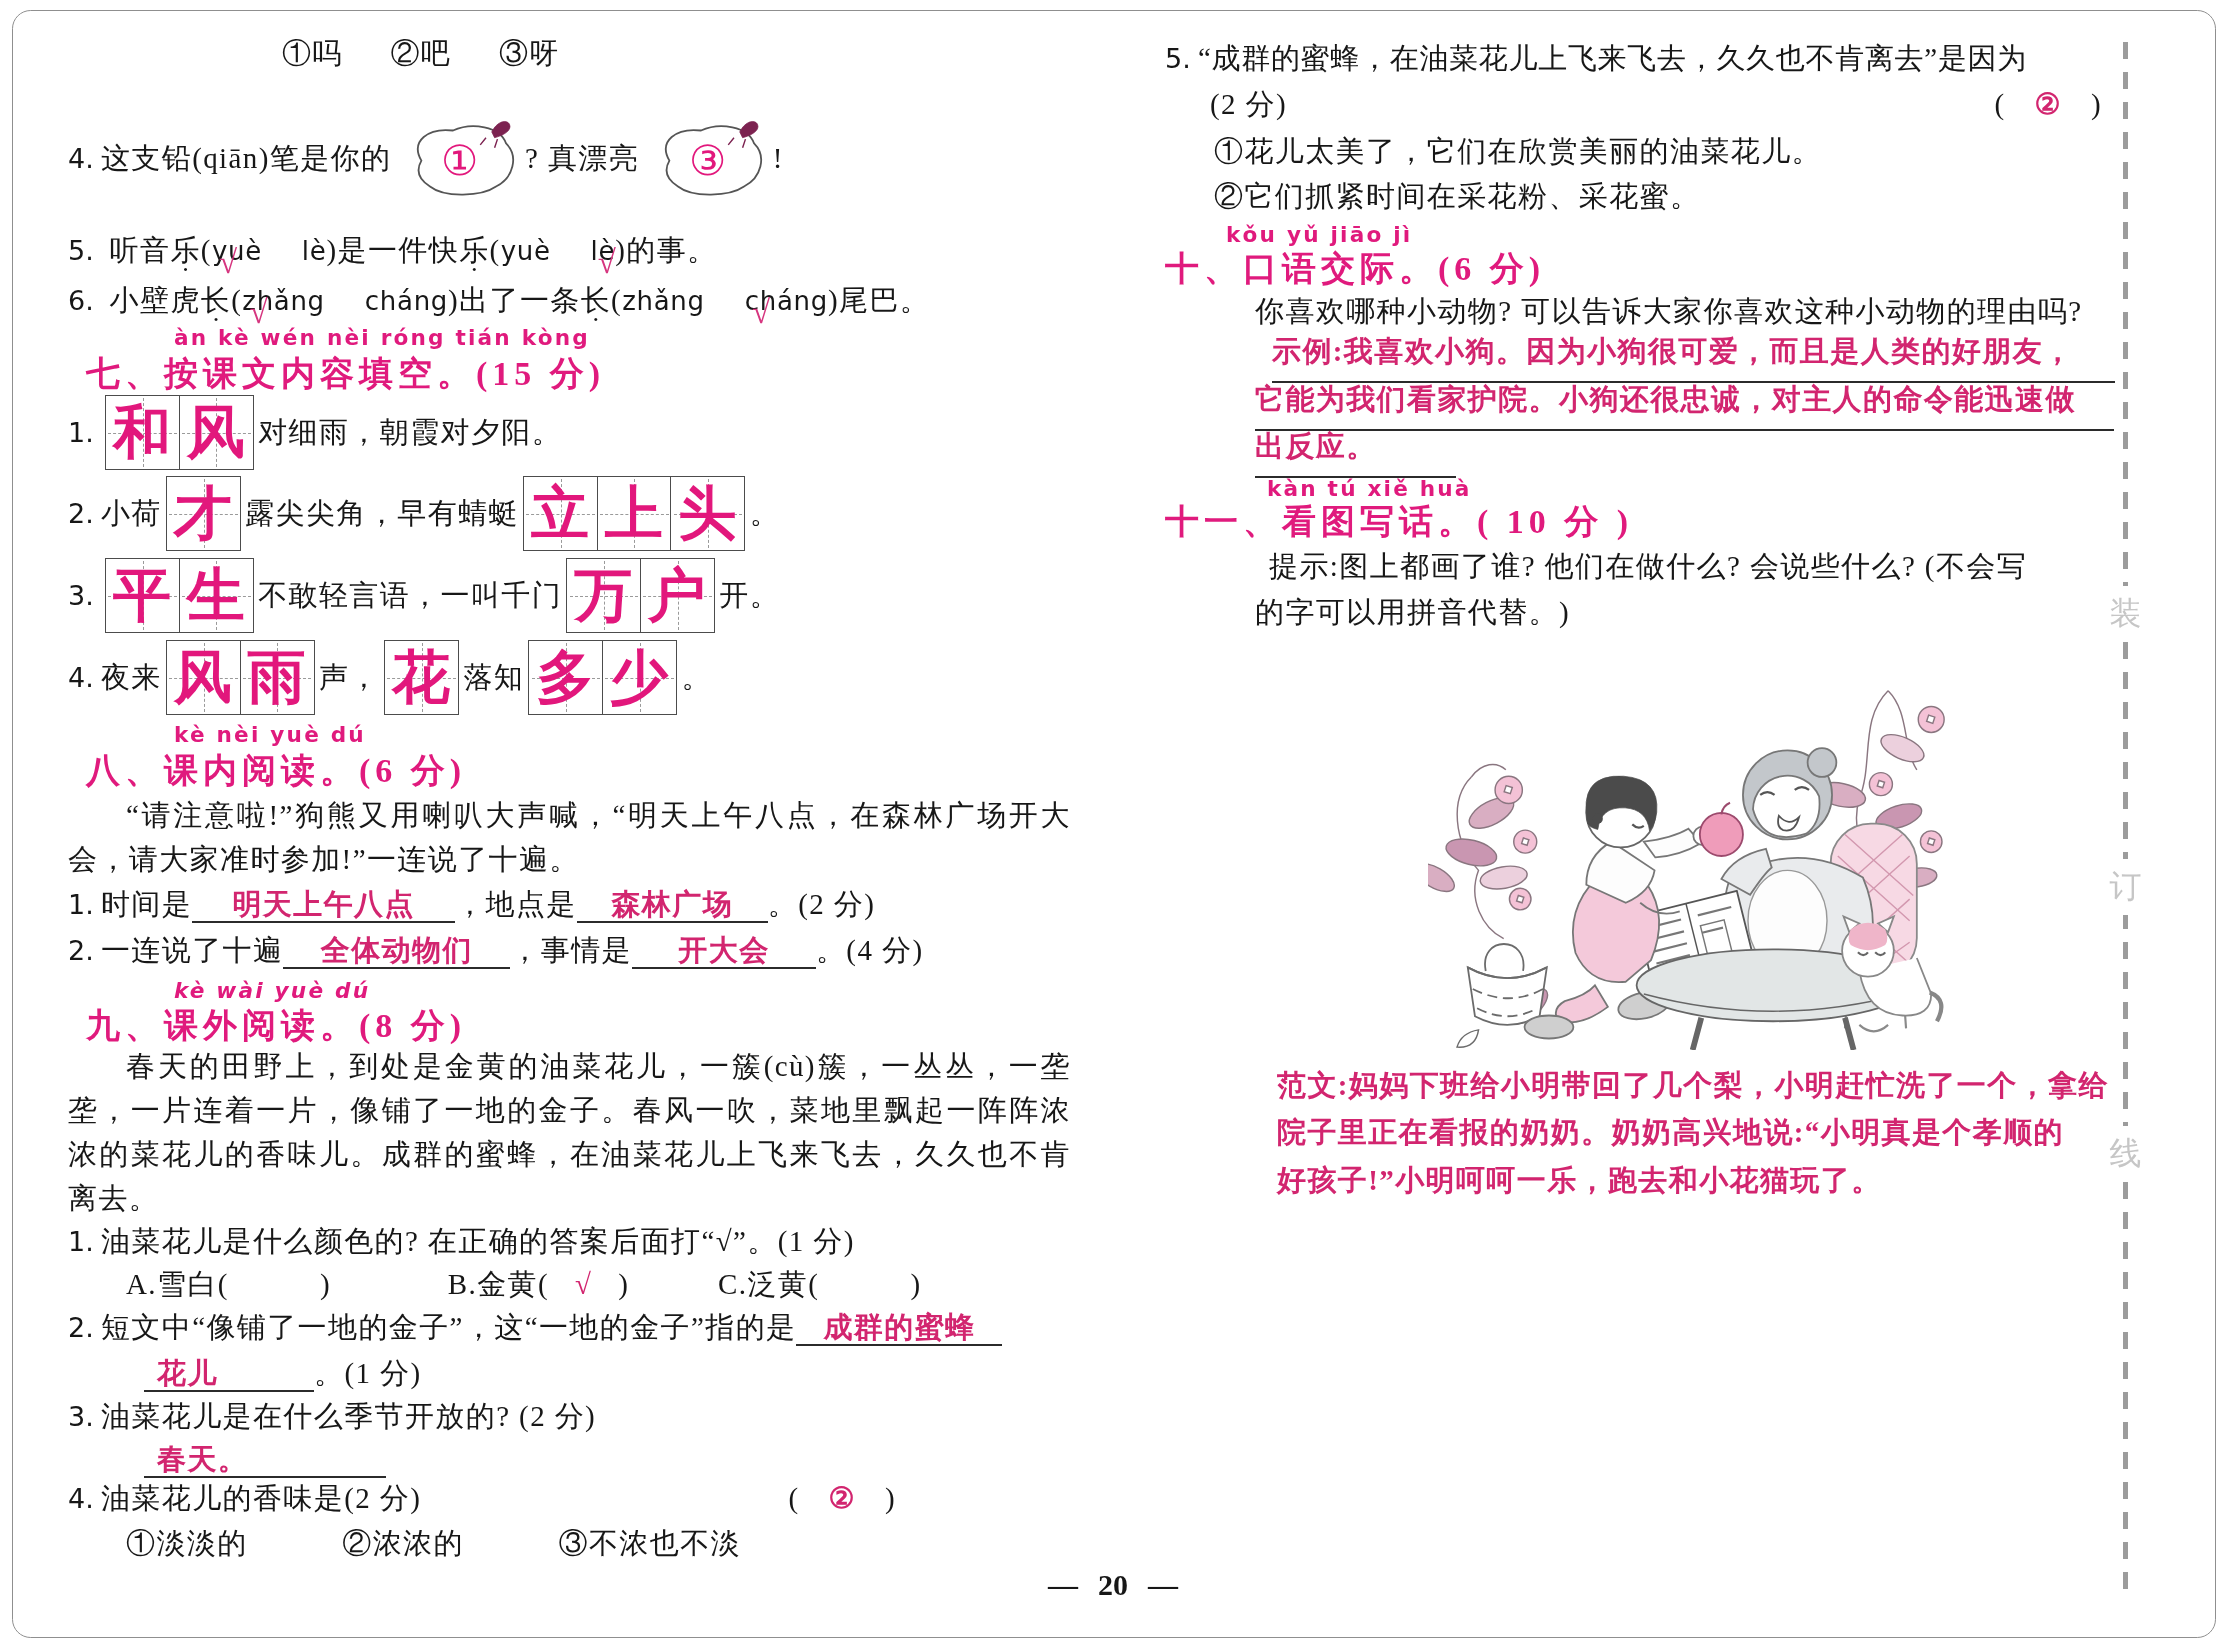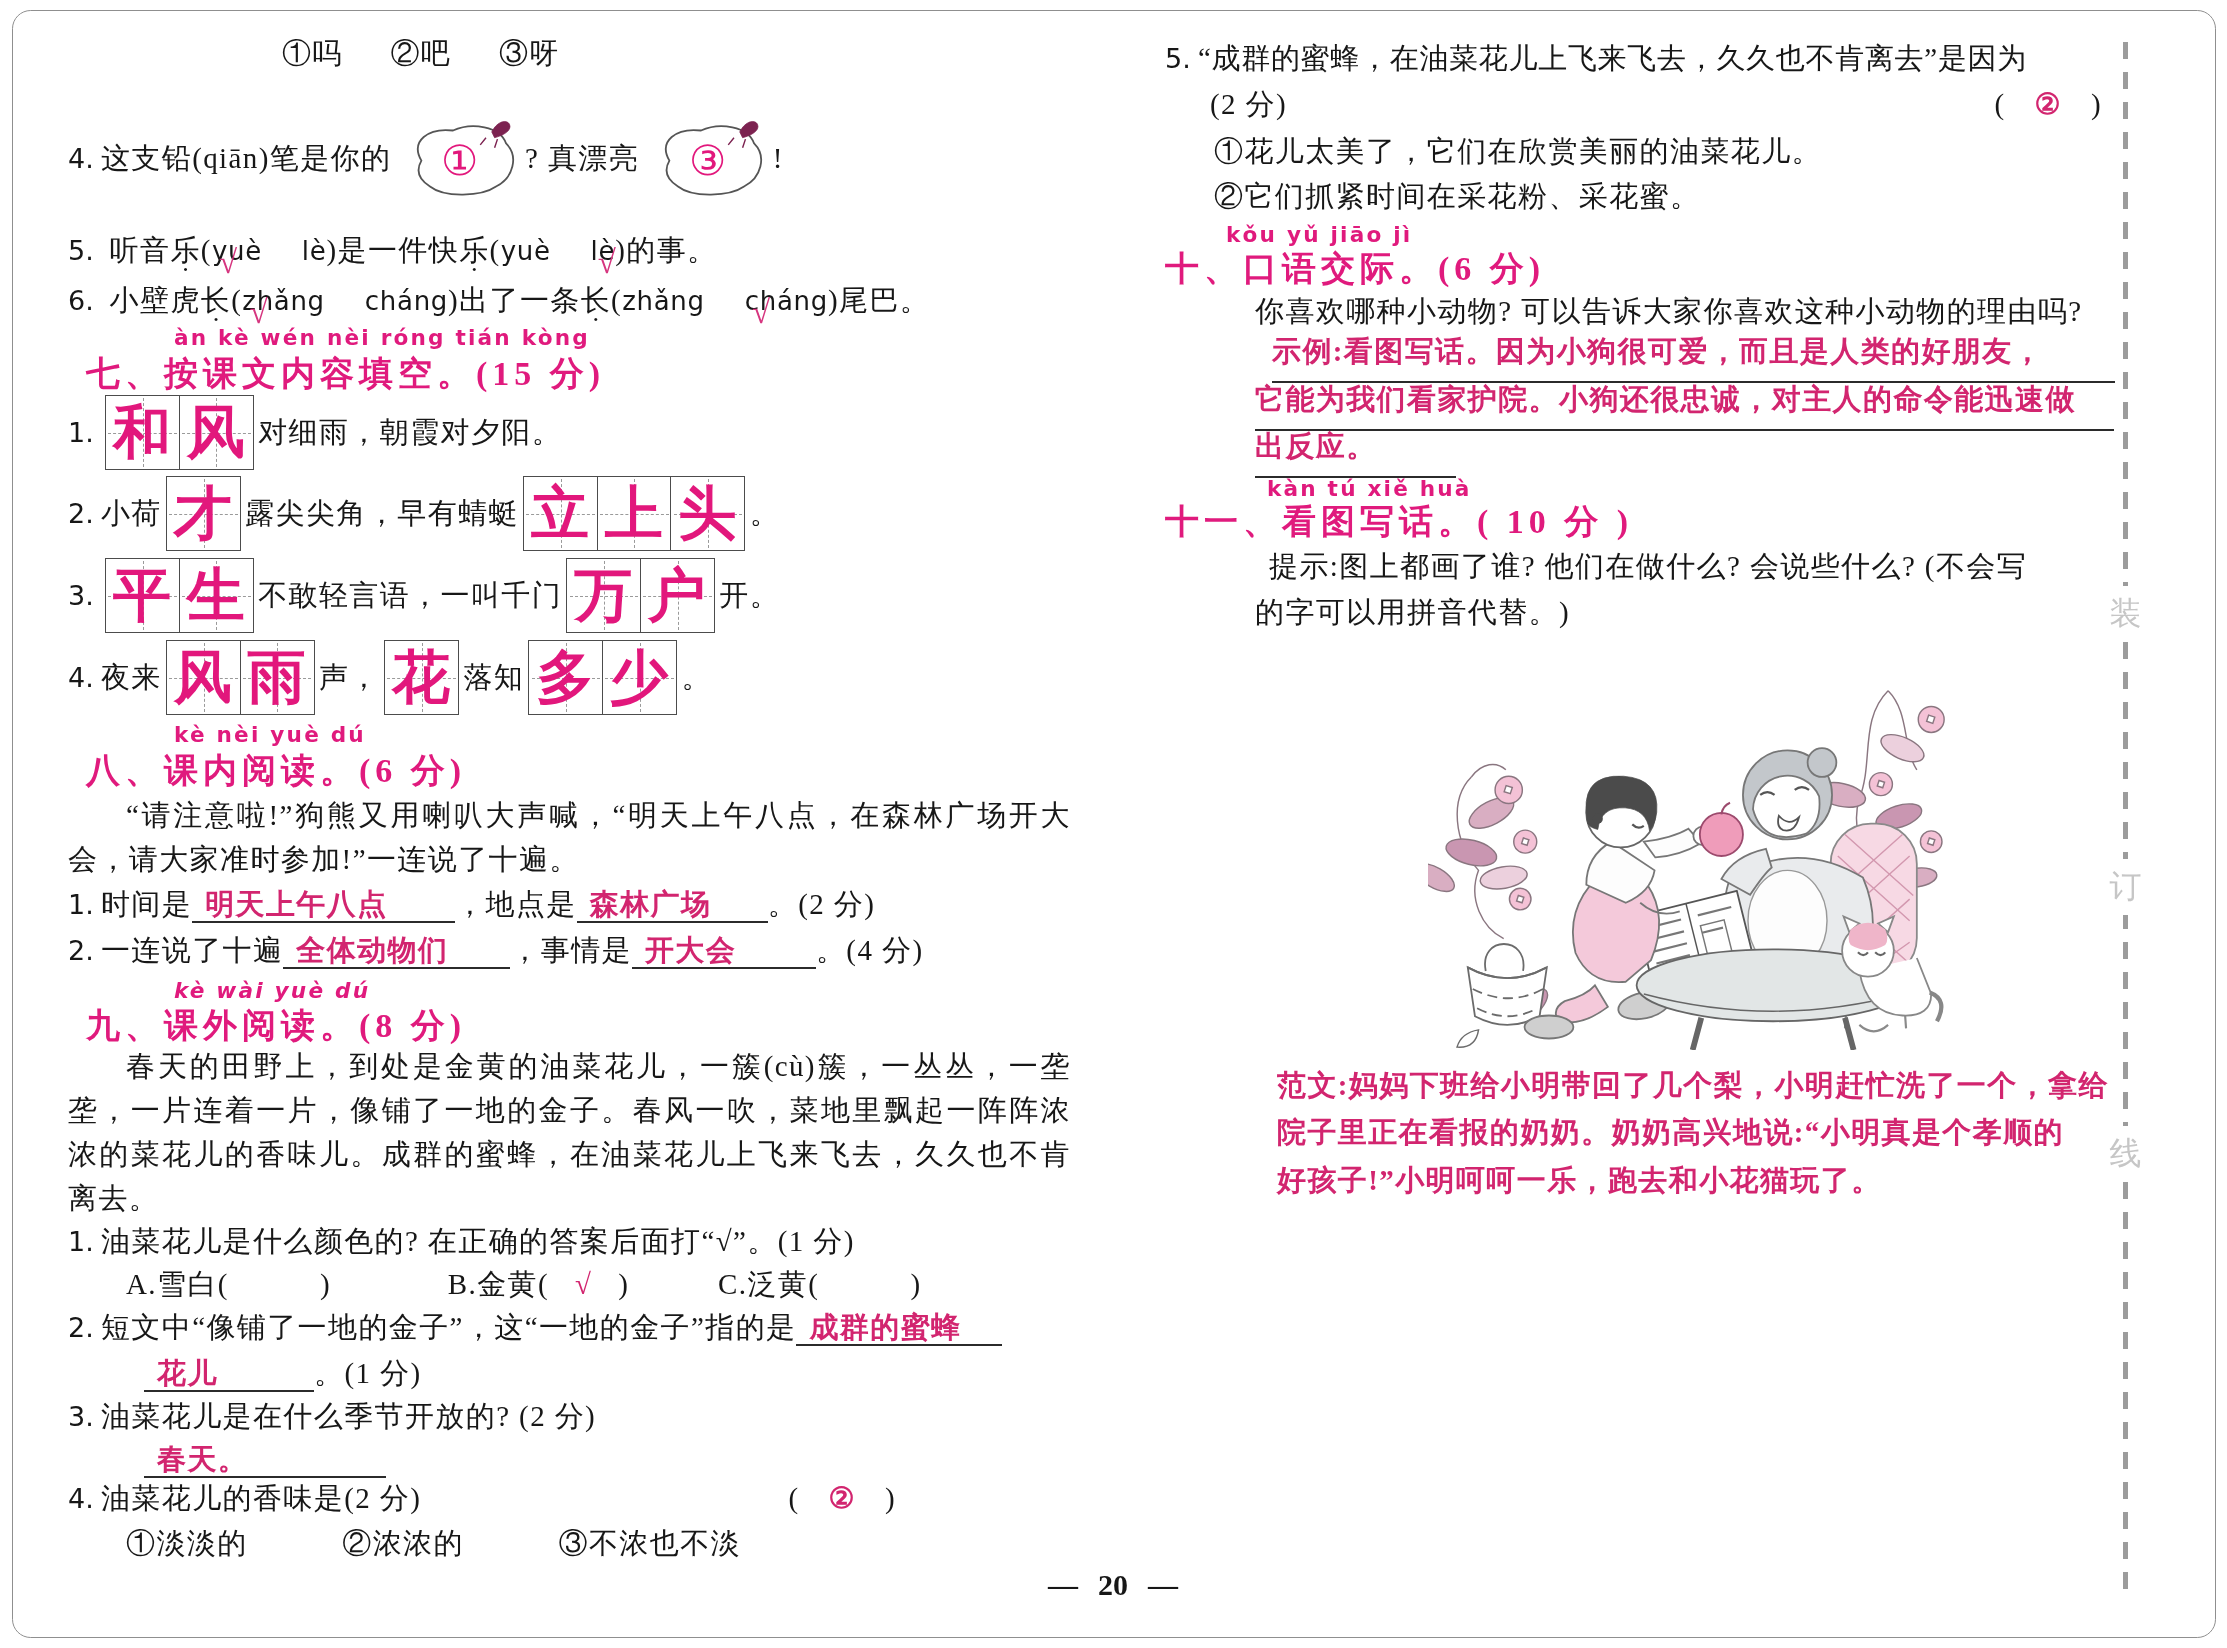--- a/index.html
+++ b/index.html
@@ -20,21 +20,21 @@
 .para{position:absolute;font-size:29px;letter-spacing:1.4px;white-space:normal;text-indent:2em;line-height:44px;text-align:justify;}
 .num{font-family:"DejaVu Sans",sans-serif;letter-spacing:0;margin-right:7.2px;font-size:27px;}
 .py{font-family:"DejaVu Sans",sans-serif;font-size:26px;letter-spacing:0.7px;}
 .pygap{margin-left:40px;}
 .pysyl{position:relative;display:inline-block;}
 .check{position:absolute;left:7.2px;top:10px;color:#d6357f;font-size:33px;font-style:normal;font-weight:bold;}
 .dotunder{position:relative;display:inline-block;}
 .dotunder::after{content:"•";position:absolute;left:50%;bottom:-0.58em;transform:translateX(-50%);font-size:0.45em;line-height:1;color:var(--ink);letter-spacing:0;}
 .pinyin-label{position:absolute;font-family:"DejaVu Sans",sans-serif;font-size:21.6px;color:var(--pink);letter-spacing:2.2px;white-space:nowrap;font-weight:bold;}
 .sec-title{position:absolute;font-size:34px;font-weight:bold;color:var(--pink);letter-spacing:5px;white-space:nowrap;}
-.ansblank{display:inline-block;border-bottom:2.2px solid #2b2b2b;color:var(--ans);font-weight:bold;padding:0 13px;line-height:1.15;}
+.ansblank{display:inline-block;border-bottom:2.2px solid #2b2b2b;color:var(--ans);font-weight:bold;text-align:center;padding:0 13px;line-height:1.15;}
 .pinkans{color:var(--ans);font-weight:bold;}
 .ulineblock{position:absolute;font-size:29px;letter-spacing:1.4px;color:var(--ans);font-weight:bold;border-bottom:2.2px solid #2b2b2b;padding-bottom:8.6px;white-space:nowrap;}
 .essayline{position:absolute;font-size:29px;letter-spacing:1.4px;color:var(--ans);font-weight:bold;white-space:nowrap;}
 .tzrow{display:inline-flex;vertical-align:middle;margin:0 4.3px;}
 .tzbox{width:73px;height:73px;border:1.4px solid #4c4c4c;margin-left:-1.4px;position:relative;display:flex;align-items:center;justify-content:center;background:#fff;}
 .tzbox:first-child{margin-left:0;}
 .tzbox::before{content:"";position:absolute;left:50%;top:2.2px;bottom:2.2px;border-left:1.4px dashed #9a9a9a;}
 .tzbox::after{content:"";position:absolute;top:50%;left:2.2px;right:2.2px;border-top:1.4px dashed #9a9a9a;}
 .tzchar{position:relative;z-index:1;font-size:58px;color:#e2177c;font-weight:bold;line-height:1;}
 .balloon{vertical-align:middle;margin:0 5.8px;}
@@ -239,21 +239,21 @@
   <span class="spacer"></span>
   <span><span>(</span><span class="pinkans" style="padding:0 29px;">②</span><span>)</span></span>
 </div>
 <div class="line" style="top:133px;left:1214px;">①花儿太美了，它们在欣赏美丽的油菜花儿。</div>
 <div class="line" style="top:178px;left:1214px;">②它们抓紧时间在采花粉、采花蜜。</div>
 
 <div class="pinyin-label" style="top:222px;left:1226px;">kǒu yǔ jiāo jì</div>
 <div class="sec-title" style="top:246px;left:1165px;">十、口语交际。(6 分)</div>
 <div class="line" style="top:293px;left:1255px;">你喜欢哪种小动物? 可以告诉大家你喜欢这种小动物的理由吗?</div>
 
-<div class="ulineblock" style="top:332px;left:1272px;width:843px;">示例:看图写话。因为小狗很可爱，而且是人类的好朋友，</div>
+<div class="ulineblock" style="top:332px;left:1272px;width:843px;">示例:我喜欢小狗。因为小狗很可爱，而且是人类的好朋友，</div>
 <div class="ulineblock" style="top:380px;left:1255px;width:859px;">它能为我们看家护院。小狗还很忠诚，对主人的命令能迅速做</div>
 <div class="ulineblock" style="top:427px;left:1255px;width:201px;">出反应。</div>
 
 <div class="pinyin-label" style="top:476px;left:1267px;">kàn tú xiě huà</div>
 <div class="sec-title" style="top:499px;left:1165px;">十一、看图写话。( 10 分 )</div>
 <div class="line" style="top:548px;left:1269px;">提示:图上都画了谁? 他们在做什么? 会说些什么? (不会写</div>
 <div class="line" style="top:594px;left:1255px;">的字可以用拼音代替。)</div>
 
 <svg class="illus" width="525" height="388" viewBox="0 0 730 540">
 

